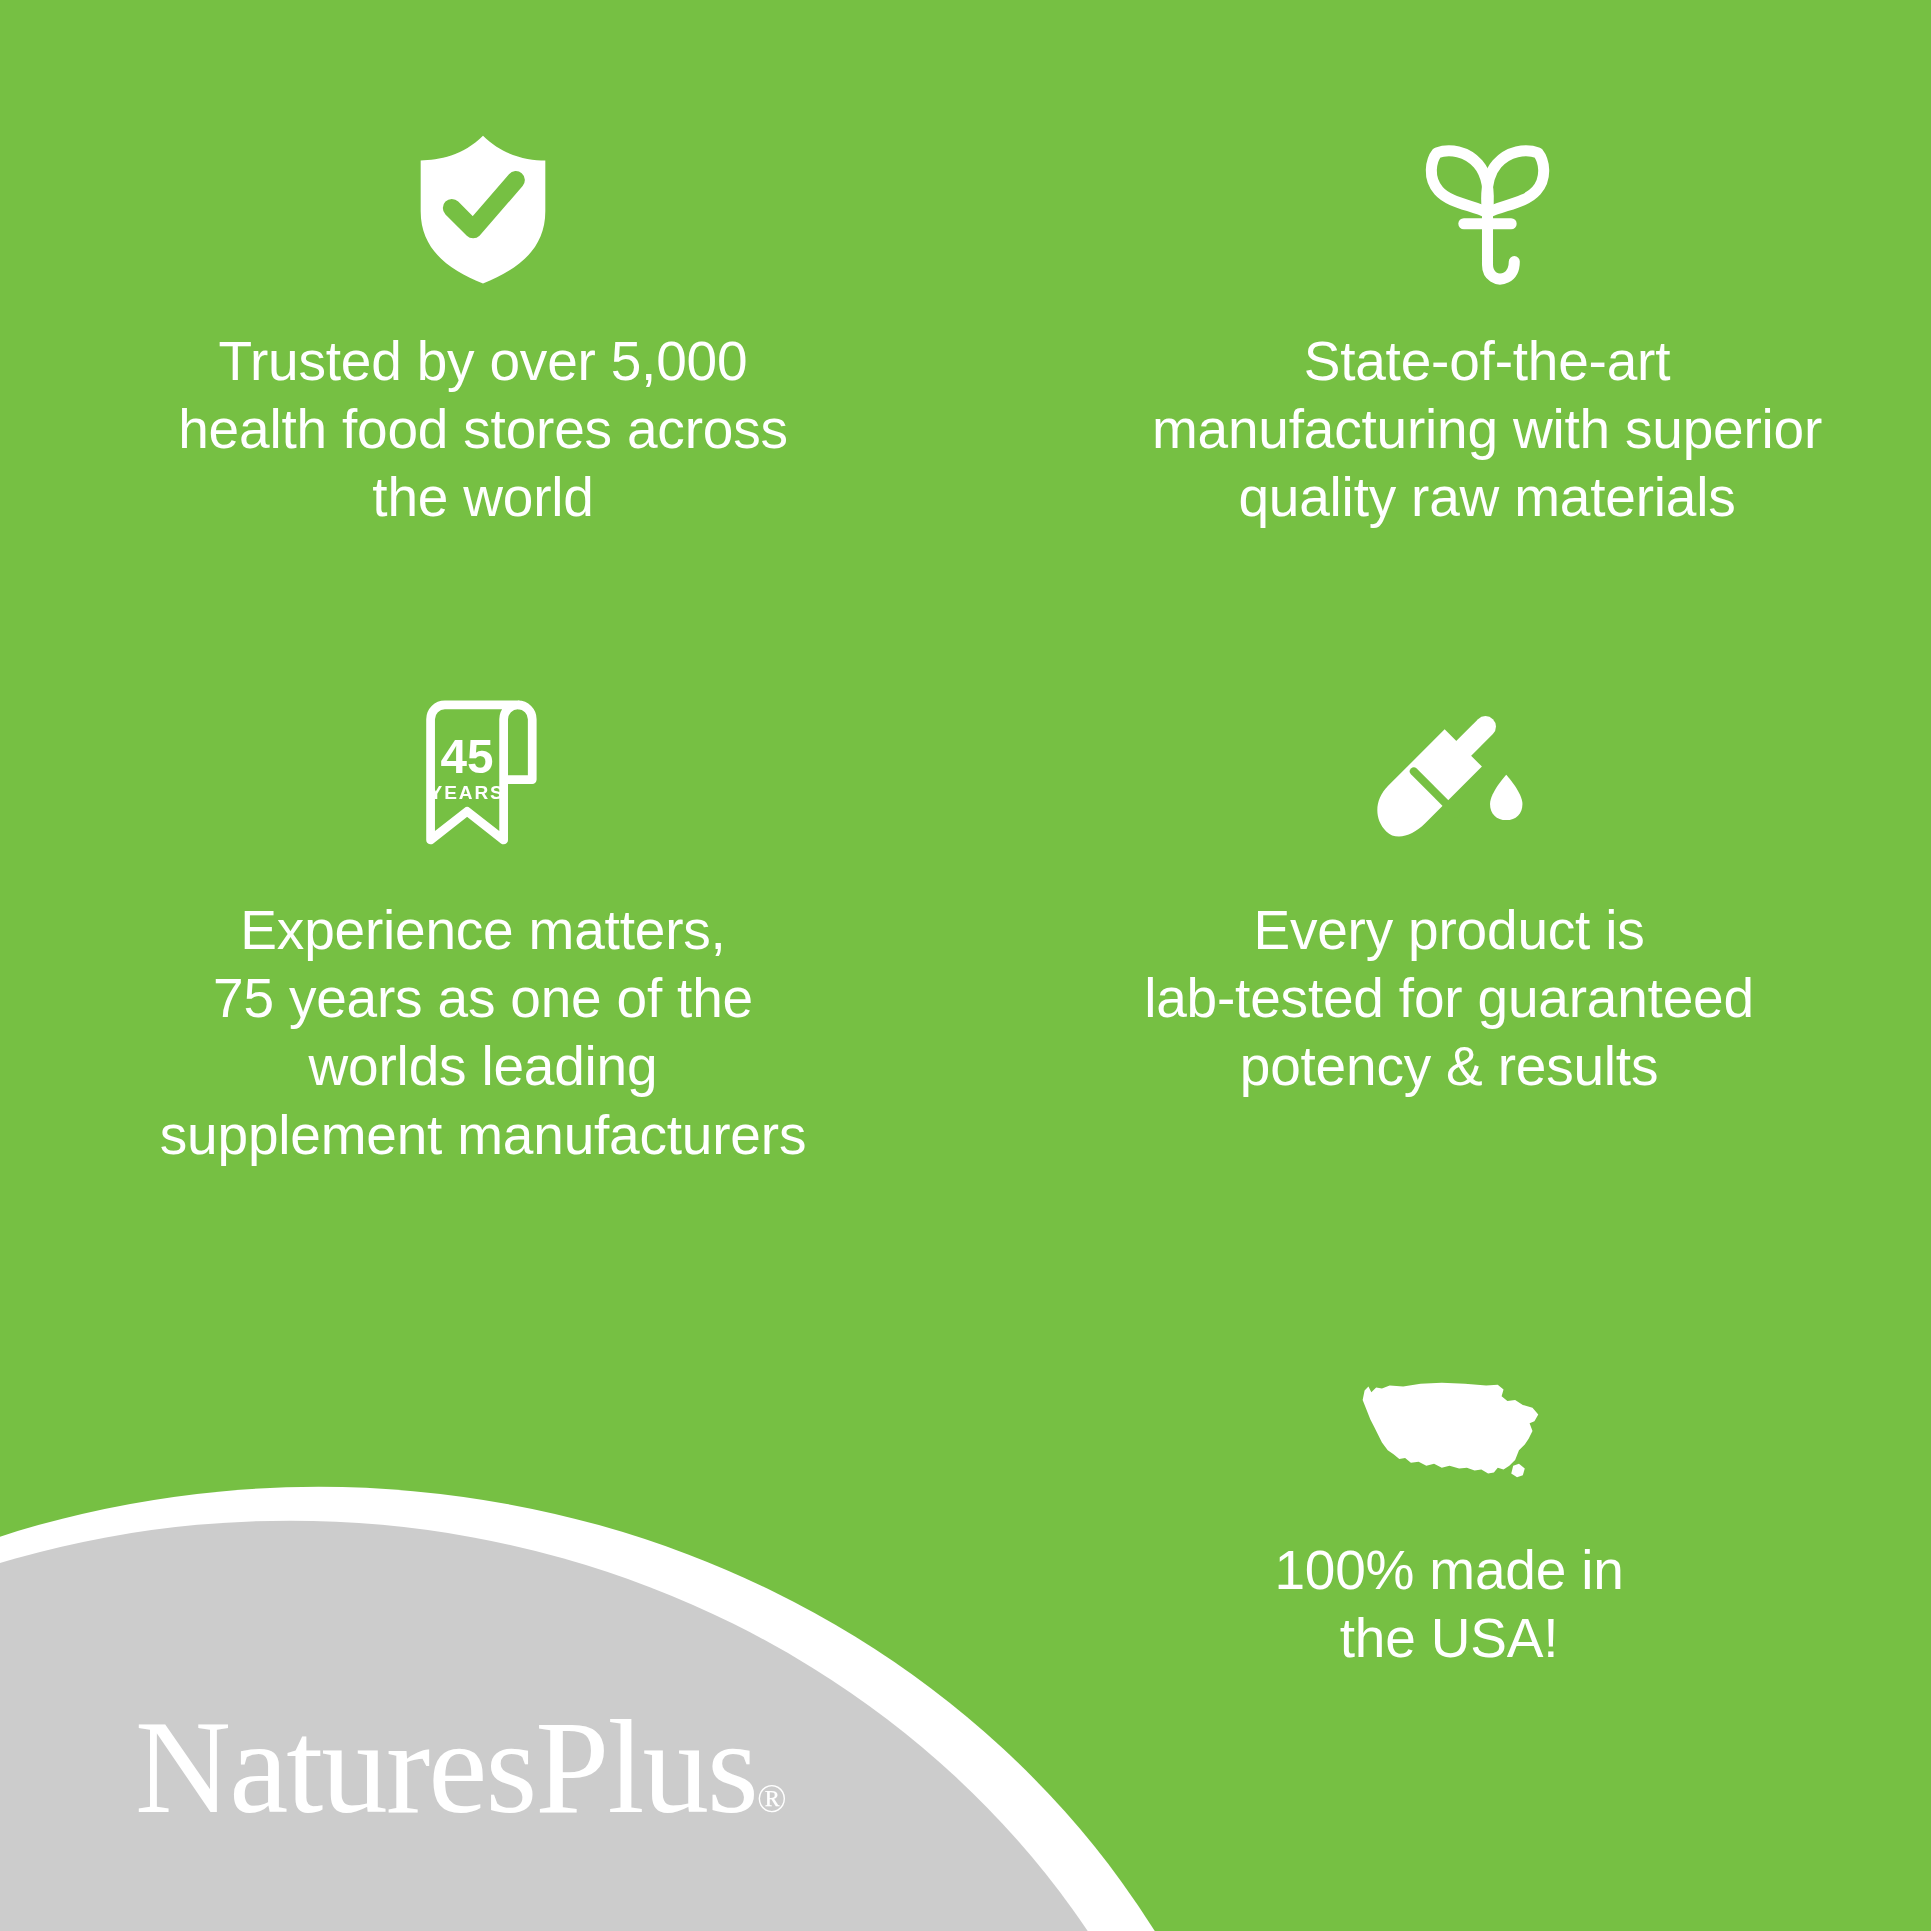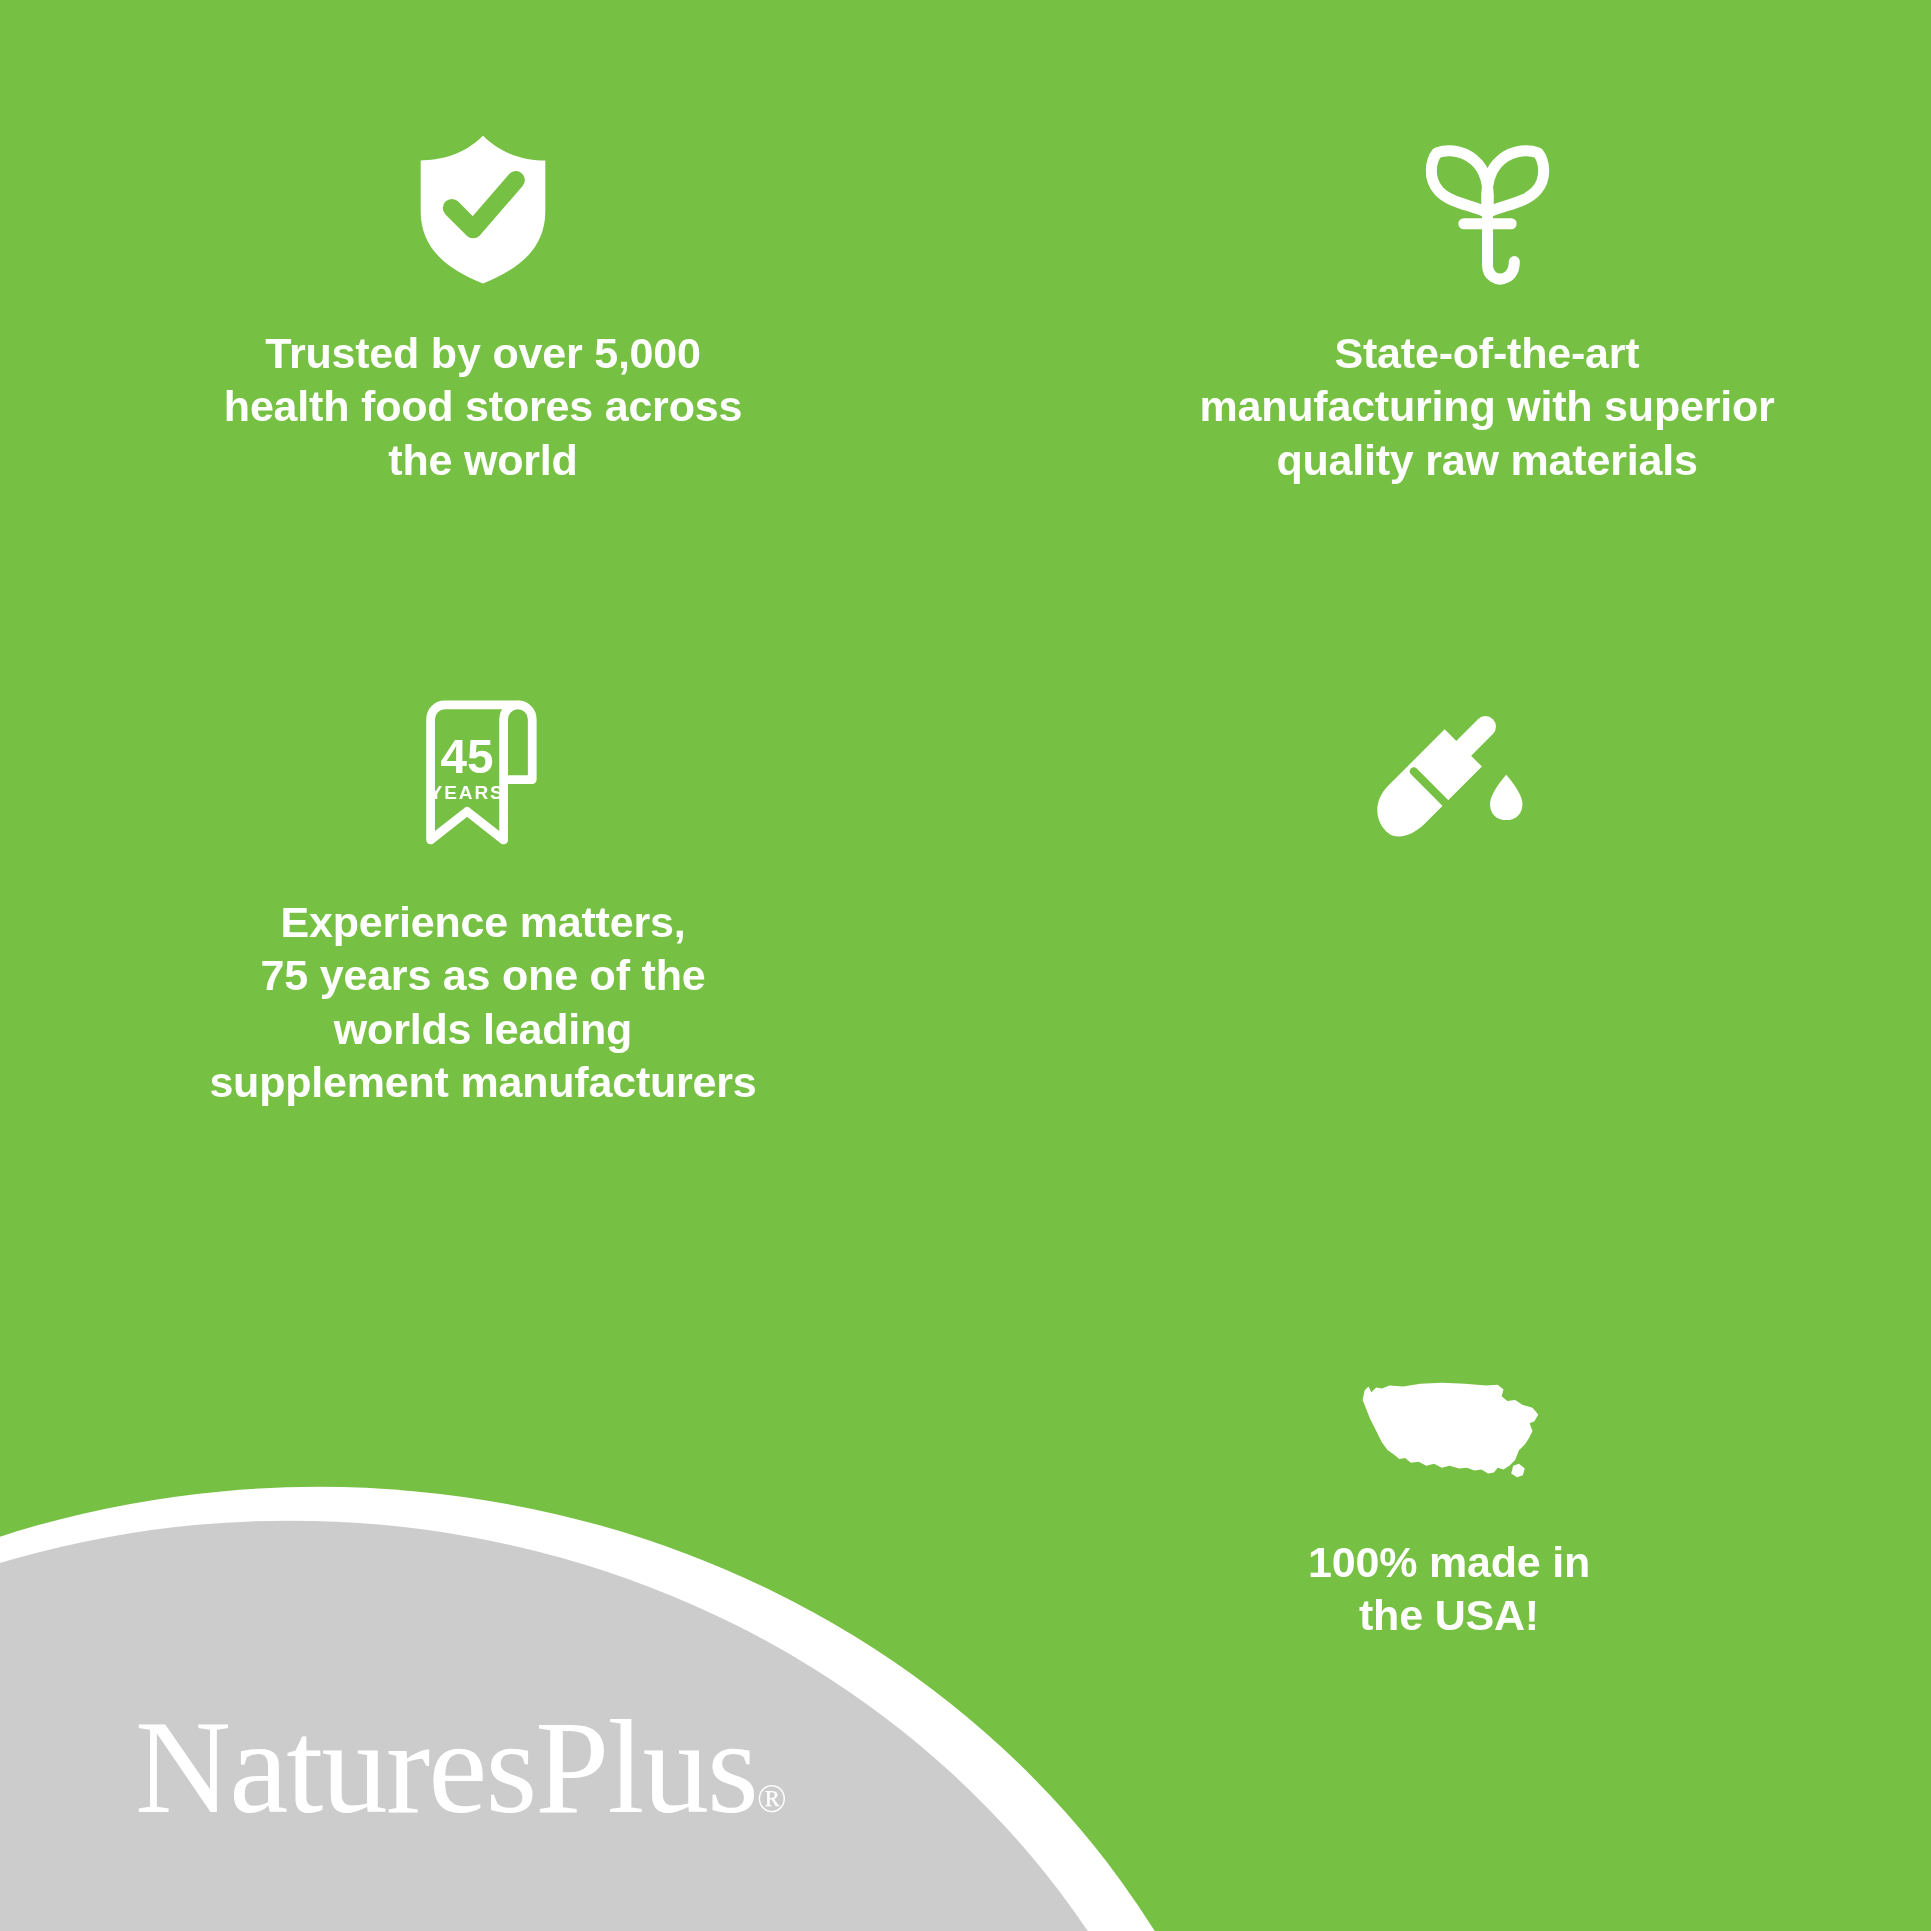--- a/index.html
+++ b/index.html
@@ -47,24 +47,24 @@
   .icon-wrap {
     display: flex;
     align-items: flex-end;
     justify-content: center;
     height: 164px;
   }
 
   .caption {
     margin-top: 37px;
     color: #ffffff;
-    font-size: 43px;
+    font-size: 55px;
     line-height: 1.24;
     text-align: center;
-    font-weight: 700;
+    font-weight: 400;
     letter-spacing: -0.2px;
     white-space: pre-line;
   }
 
   
   .swoosh {
     position: absolute;
     left: 0;
     top: 0;
     width: 1931px;
@@ -145,20 +145,23 @@
       <div class="icon-wrap">
         <svg width="169" height="154" viewBox="0 0 104 95" aria-hidden="true">
           <g fill="#ffffff">
             <path d="M13 78 C5 70 6 58 14 50 L49 15 L72 38 L37 73 C29 81 19 84 13 78 Z"></path>
             <rect x="56" y="2" width="13" height="46" rx="6.5" transform="rotate(45 62.5 25)"></rect>
             <path d="M87 43 C87 43 77 54 77 61 C77 67 81 71 87 71 C93 71 97 67 97 61 C97 54 87 43 87 43 Z"></path>
           </g>
           <path d="M30 41 L56 67" stroke="#76c043" stroke-width="5" stroke-linecap="round"></path>
         </svg>
       </div>
+      <div class="caption">Every product is
+lab-tested for guaranteed
+potency &amp; results</div>
     </div>
 
     <div class="cell cell-5">
       <div class="icon-wrap">
         <svg width="193" height="114" viewBox="0 0 200 118" aria-hidden="true">
           <path fill="#ffffff" d="M12 18 L16 14 L19 20 L24 15 L30 16 L38 13 L52 14 L70 11 L92 10
             L116 11 L138 13 L150 12 L156 17 L154 24 L160 29 L168 28 L176 33 L186 36
             L192 43 L188 50 L183 52 L186 60 L182 68 L178 74 L172 80 L168 90 L162 96
             L156 100 L150 98 L146 103 L140 104 L133 100 L126 101 L118 98 L110 99
             L100 96 L92 98 L84 94 L76 96 L68 92 L60 93 L54 88 L48 89 L42 84 L36 80

